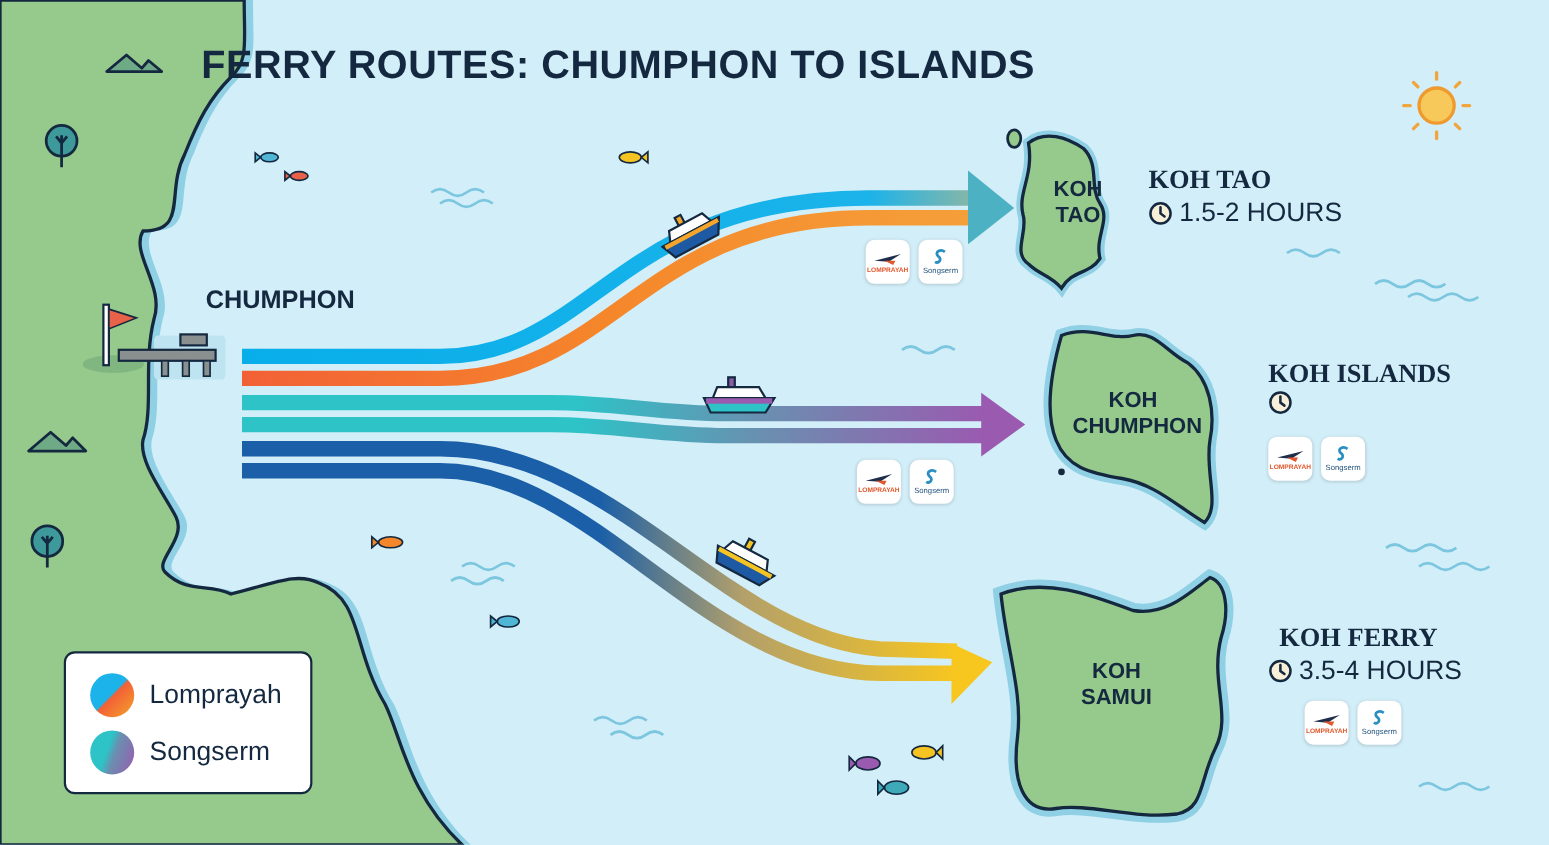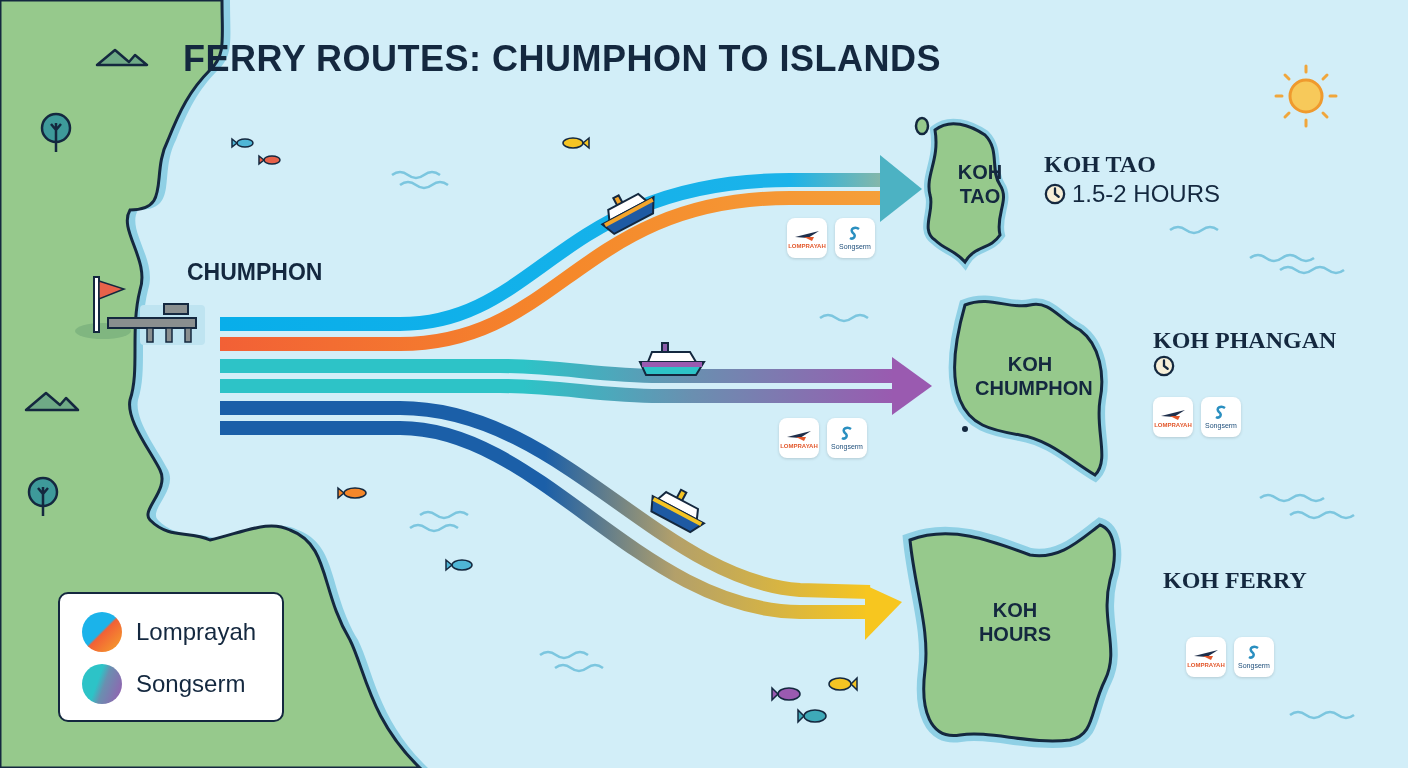--- a/index.html
+++ b/index.html
@@ -214,44 +214,51 @@
   <div class="island-name" style="left:935px;top:160px;width:90px;">
     <div>KOH</div>
     <div>TAO</div>
   </div>
   <div class="island-name" style="left:975px;top:352px;width:110px;">
     <div>KOH</div>
     <div>CHUMPHON</div>
   </div>
   <div class="island-name" style="left:965px;top:598px;width:100px;">
     <div>KOH</div>
-    <div>HOURS</div>
+    <div>SAMUI</div>
   </div>
 
   <div class="dest" style="left:1044px;top:149px;">
     <div class="name">KOH TAO</div>
     <div class="dur">
       <svg class="clock" viewBox="0 0 24 24">
           <circle cx="12" cy="12" r="10" fill="#f7efd8" stroke="#14283f" stroke-width="2.5"></circle>
           <path d="M12,6 L12,12 L16,15" stroke="#14283f" stroke-width="2.5" fill="none" stroke-linecap="round"></path>
         </svg>
       <span>1.5-2 HOURS</span>
     </div>
   </div>
   <div class="dest" style="left:1153px;top:325px;">
-    <div class="name">KOH PHANGAN</div>
+    <div class="name">KOH ISLANDS</div>
     <div class="dur">
       <svg class="clock" viewBox="0 0 24 24">
           <circle cx="12" cy="12" r="10" fill="#f7efd8" stroke="#14283f" stroke-width="2.5"></circle>
           <path d="M12,6 L12,12 L16,15" stroke="#14283f" stroke-width="2.5" fill="none" stroke-linecap="round"></path>
         </svg>
     </div>
   </div>
   <div class="dest" style="left:1163px;top:565px;">
     <div class="name">KOH FERRY</div>
+    <div class="dur" style="margin-left:-10px;">
+      <svg class="clock" viewBox="0 0 24 24">
+          <circle cx="12" cy="12" r="10" fill="#f7efd8" stroke="#14283f" stroke-width="2.5"></circle>
+          <path d="M12,6 L12,12 L16,15" stroke="#14283f" stroke-width="2.5" fill="none" stroke-linecap="round"></path>
+        </svg>
+      <span>3.5-4 HOURS</span>
+    </div>
   </div>
 
   <div class="logos" style="left:787px;top:218px;">
     <div class="logo">
         <svg width="26" height="14" viewBox="0 0 26 14">
           <path d="M1,9 L25,3 L14,10 Z" fill="#1e2e4a"></path>
           <path d="M10,9 L18,13 L20,9 Z" fill="#e2572b"></path>
         </svg>
         <span class="lt">LOMPRAYAH</span>
       </div>

